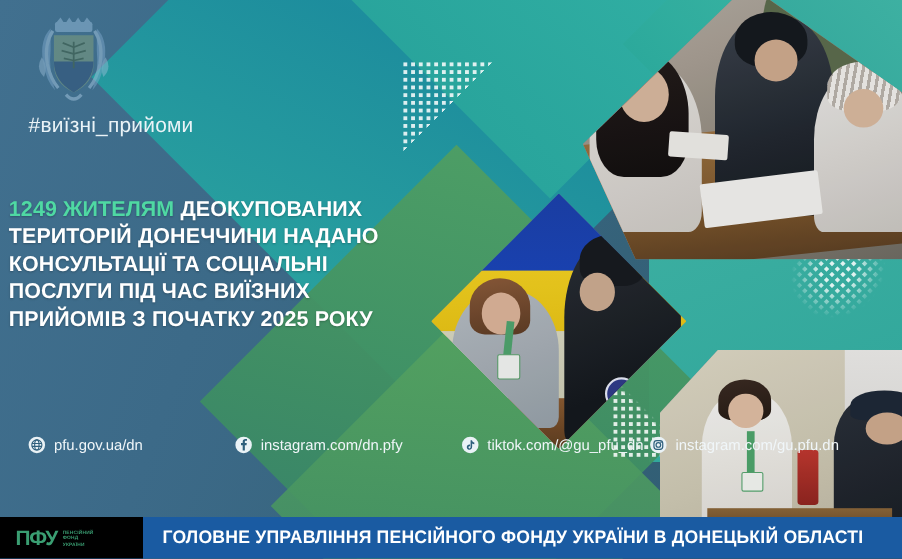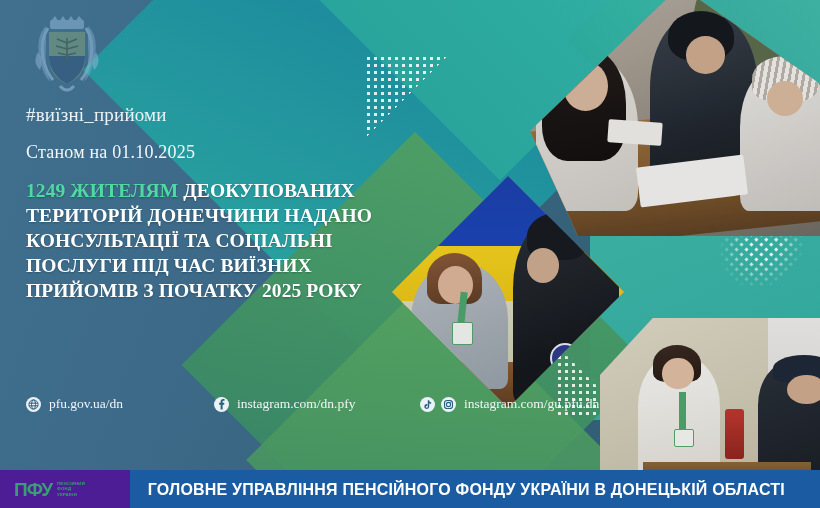--- a/index.html
+++ b/index.html
@@ -279,38 +279,38 @@
     position:absolute; right:6%; top:34%; width:16%; height:17%;
     background:#cfa98b; border-radius:50%;
   }
   .br-desk {
     position:absolute; left:18%; bottom:0; width:70%; height:14%;
     background:linear-gradient(180deg,#8b6536 0%,#654521 100%);
   }
   .photo-shade { position:absolute; inset:0; background:rgba(20,40,60,.06); }
 
   
-  .content { position:absolute; inset:0;font-family:Liberation Serif, serif; }
+  .content { position:absolute; inset:0; }
 
   .crest {
     position:absolute; left:30px; top:12px; width:74px; height:84px;
     opacity:.55;
   }
 
   .hashtag {
     position:absolute; left:26px; top:104px;
     font-size:19px; color:#eaf3f7; letter-spacing:.2px;
   }
   .date {
     position:absolute; left:26px; top:142px;
     font-size:18px; color:#f2f7fa; letter-spacing:.2px;
   }
 
   .headline {
-    position:absolute; left:26px; top:178px; width:352px;
+    position:absolute; left:8px; top:178px; width:352px;
     font-size:19.5px; line-height:25px;
     font-weight:bold; color:#ffffff;
     letter-spacing:.1px;
     text-transform:uppercase;
     text-shadow:0 1px 2px rgba(0,0,0,.25);
   }
   .headline .accent { color:#4fd9a3; }
 
   .socials {
     position:absolute; left:26px; top:386px;
@@ -336,21 +336,21 @@
   }
   .soc-ico svg { display:block; }
 
   
   .footer {
     position:absolute; left:0; bottom:0; width:820px; height:38px;
     background:#1a5ba2;
     display:flex; align-items:center;
   }
   .footer-logo {
-    width:130px; height:38px; background:#4c1d95; flex:0 0 130px;
+    width:130px; height:38px; background:#000000; flex:0 0 130px;
     display:flex; align-items:center; gap:5px; padding-left:14px;
   }
   .pfu-mark {
     font-size:19px; font-weight:bold; color:#3a9e72;
     letter-spacing:-1px; line-height:1;
   }
   .pfu-sub {
     font-size:4.4px; line-height:5.6px; color:#3a9e72;
     text-transform:uppercase; font-weight:bold; letter-spacing:.2px;
   }
@@ -454,21 +454,20 @@
         <path d="M37 31 l-10 -4 M37 31 l10 -4"></path>
         <path d="M37 37 l-11 -3 M37 37 l11 -3"></path>
         <path d="M37 43 l-9 -2 M37 43 l9 -2"></path>
       </g>
       <path d="M8 40 Q2 50 10 58 Q14 48 8 40 Z" fill="#9dbfd9" opacity=".8"></path>
       <path d="M66 40 Q72 50 64 58 Q60 48 66 40 Z" fill="#9dbfd9" opacity=".8"></path>
       <path d="M30 74 Q37 82 44 74" stroke="#9dbfd9" stroke-width="3" fill="none"></path>
     </svg>
 
     <div class="hashtag">#виїзні_прийоми</div>
-    <div class="date">Станом на 01.10.2025</div>
 
     <div class="headline">
       <span class="accent">1249 ЖИТЕЛЯМ</span><span> ДЕОКУПОВАНИХ ТЕРИТОРІЙ ДОНЕЧЧИНИ НАДАНО КОНСУЛЬТАЦІЇ ТА СОЦІАЛЬНІ ПОСЛУГИ ПІД ЧАС ВИЇЗНИХ ПРИЙОМІВ З ПОЧАТКУ 2025 РОКУ</span>
     </div>
 
     <div class="socials">
 
       <div class="soc">
         <span class="soc-ico">
           <svg width="15" height="15" viewBox="0 0 15 15">
@@ -492,20 +491,21 @@
       </div>
 
 
       <div class="soc">
         <span class="soc-ico">
           <svg width="15" height="15" viewBox="0 0 15 15">
             <circle cx="7.5" cy="7.5" r="6.8" fill="#eaf2f6"></circle>
             <path d="M9.1 3.2c.25 1.25 1 1.95 2.1 2.1v1.5c-.7.04-1.36-.16-1.98-.56v2.92c0 1.9-1.6 3.1-3.1 2.68-1.3-.36-2-1.65-1.7-2.95.3-1.25 1.6-2.05 2.9-1.7v1.62c-.7-.25-1.35.2-1.4.85-.05.63.48 1.1 1.05 1.02.5-.07.83-.5.83-1.05V3.2z" fill="#2e5f7c"></path>
           </svg>
         </span>
+        <span>tiktok.com/@gu_pfu_dn</span>
       </div>
 
       <div class="soc">
         <span class="soc-ico">
           <svg width="15" height="15" viewBox="0 0 15 15">
             <circle cx="7.5" cy="7.5" r="6.8" fill="#eaf2f6"></circle>
             <rect x="3.5" y="3.5" width="8" height="8" rx="2.6" fill="none" stroke="#2e5f7c" stroke-width="1.1"></rect>
             <circle cx="7.5" cy="7.5" r="2.1" fill="none" stroke="#2e5f7c" stroke-width="1.1"></circle>
             <circle cx="9.9" cy="5.1" r=".7" fill="#2e5f7c"></circle>
           </svg>

